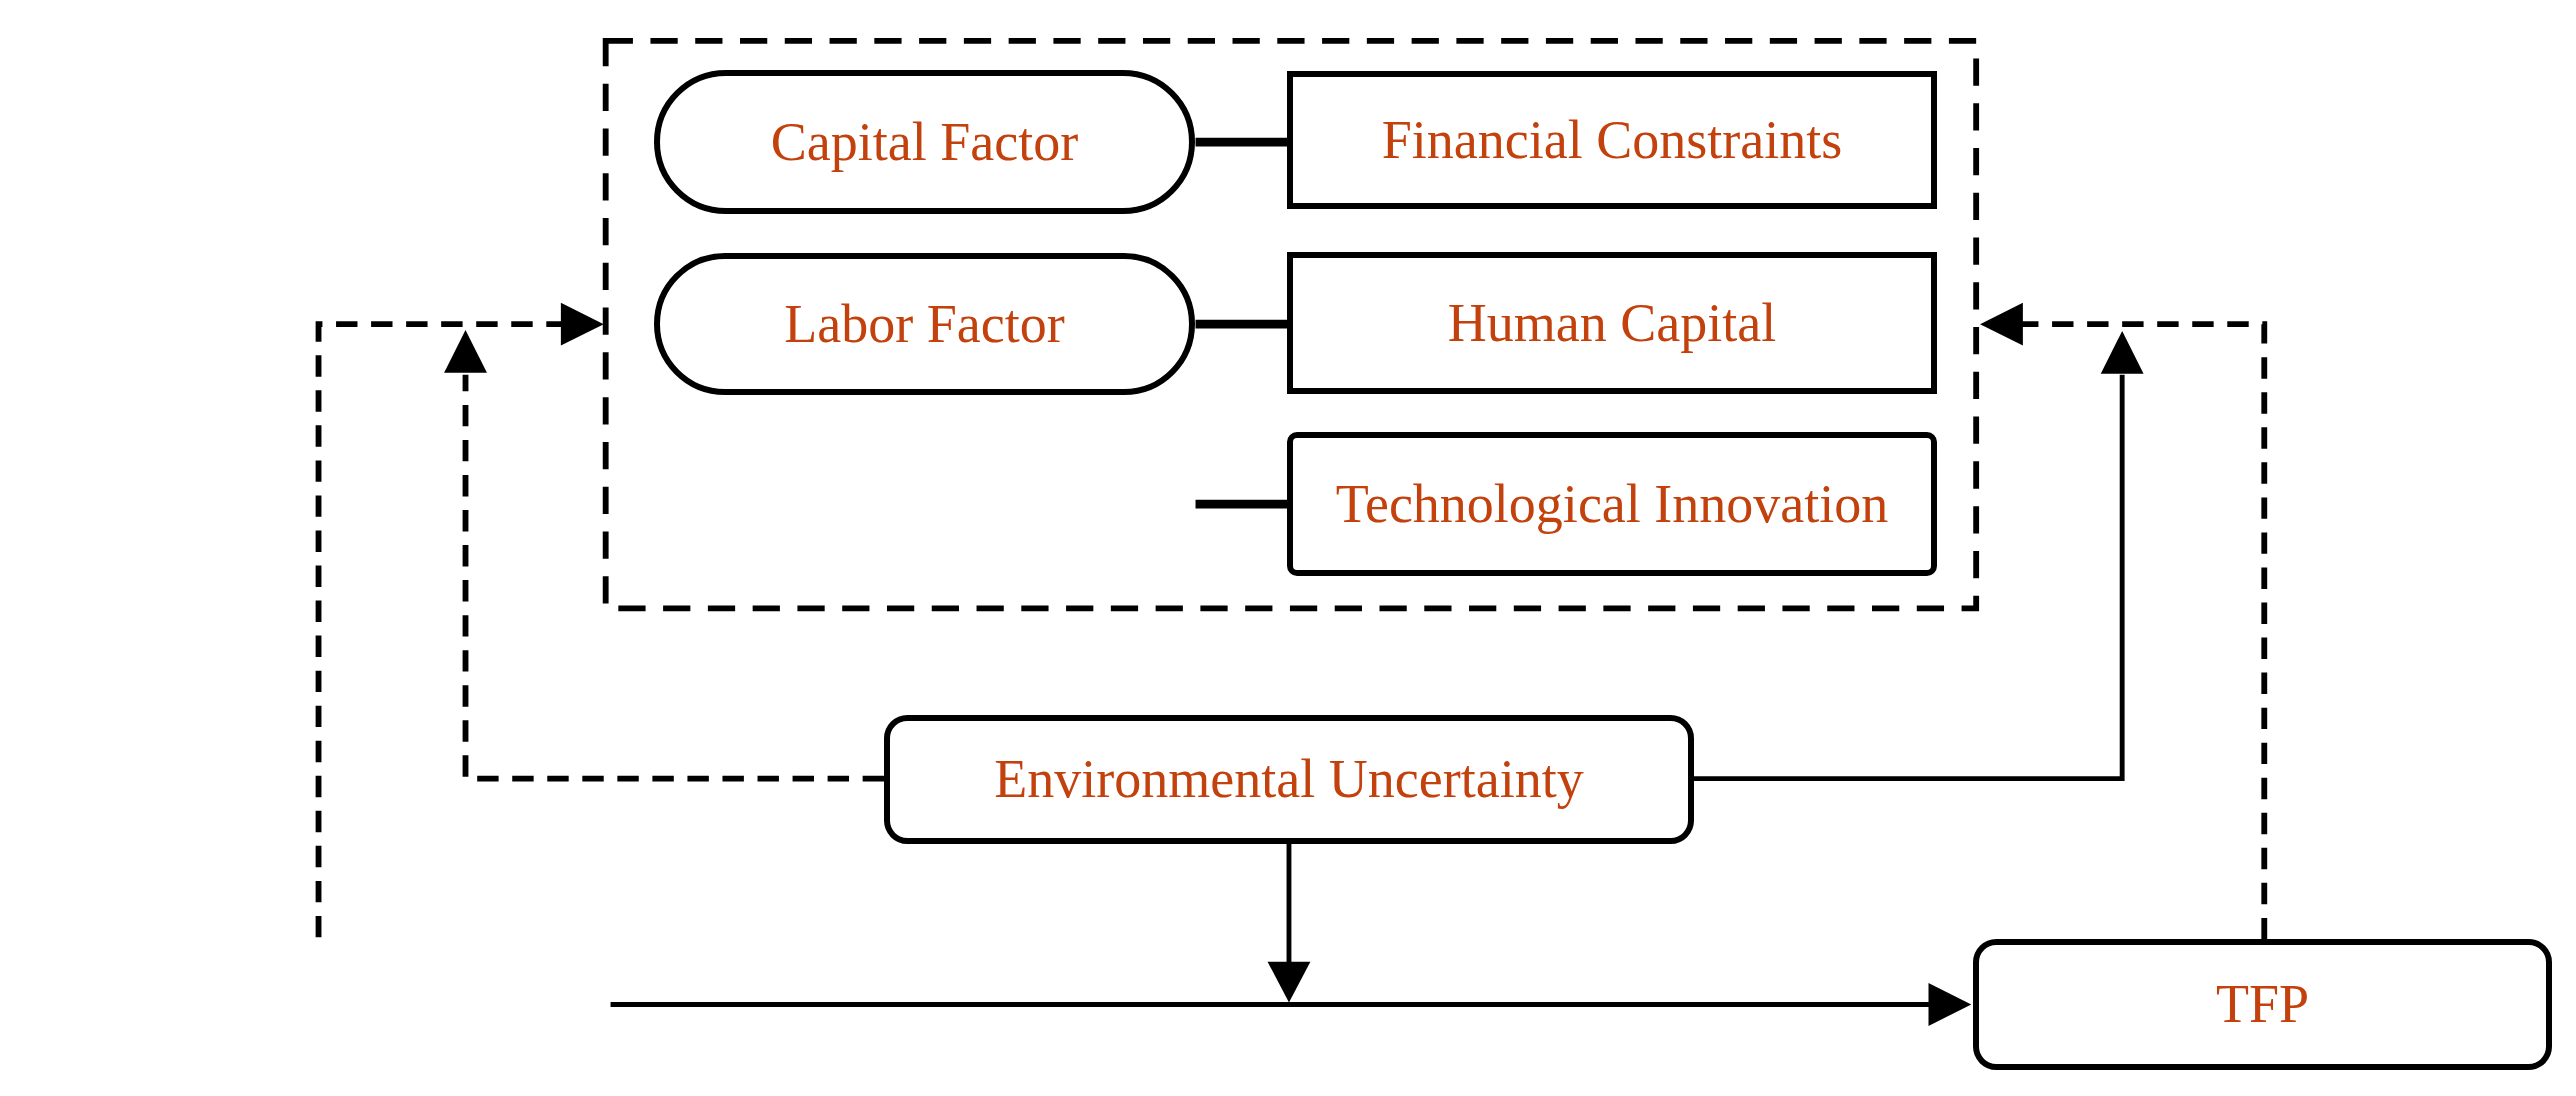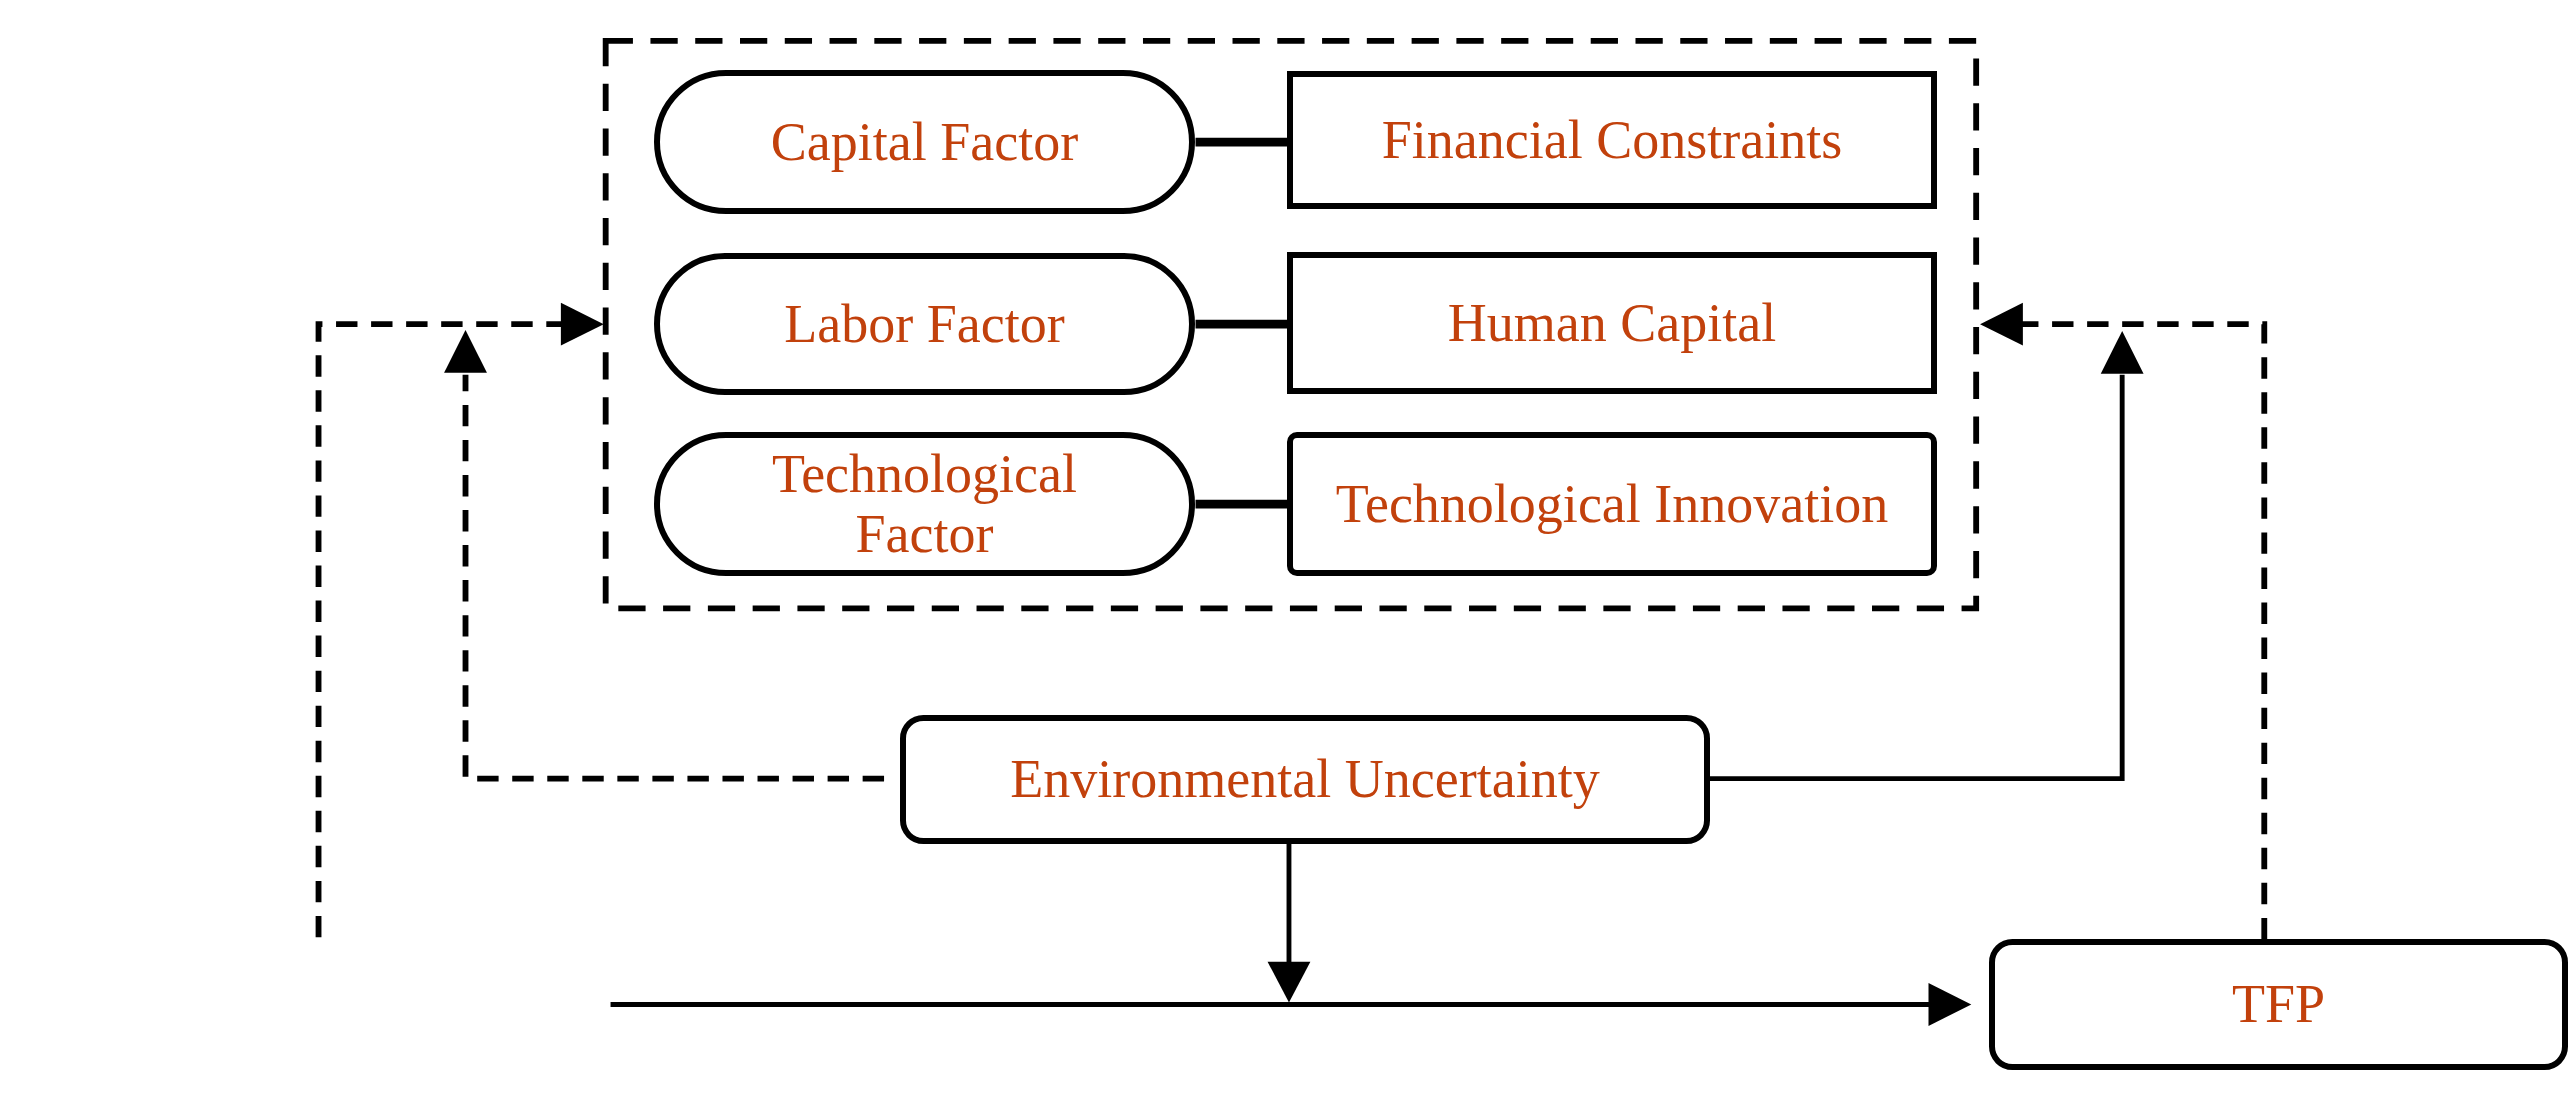--- a/index.html
+++ b/index.html
@@ -39,21 +39,20 @@
     border-radius: 72px;
     padding: 0 39px;
   }
   .rect {
     border-radius: 0;
     padding: 0 27px;
   }
   .rounded {
     border-radius: 23.4px;
     padding: 0 13px;
-    margin-left: 16px;
   }
 </style>
 </head>
 <body>
 
 <div class="canvas">
 
   <svg class="layer" viewBox="0 0 2646 1126">
 
     <rect x="622" y="42" width="1408" height="583" fill="none" stroke="#000000" stroke-width="6" stroke-dasharray="28 18"></rect>
@@ -80,23 +79,20 @@
     <path d="M 2326 965 L 2326 333 L 2076 333" fill="none" stroke="#000000" stroke-width="6" stroke-dasharray="22 14"></path>
     <polygon points="2034,333 2078,311 2078,355" fill="#000000"></polygon>
   </svg>
 
   <div class="node pill" style="left:654px; top:70px;  width:541px; height:144px;">
     <span>Capital Factor</span>
   </div>
   <div class="node pill" style="left:654px; top:253px; width:541px; height:142px;">
     <span>Labor Factor</span>
   </div>
-  <div class="node pill" style="left:654px; top:432px; width:541px; height:144px;">
-    <span>Technological Factor</span>
-  </div>
 
   <div class="node rect" style="left:1287px; top:71px;  width:650px; height:138px;">
     <span>Financial Constraints</span>
   </div>
   <div class="node rect" style="left:1287px; top:252px; width:650px; height:142px;">
     <span>Human Capital</span>
   </div>
   <div class="node rect" style="left:1287px; top:432px; width:650px; height:144px;border-radius:10px;">
     <span>Technological Innovation</span>
   </div>

